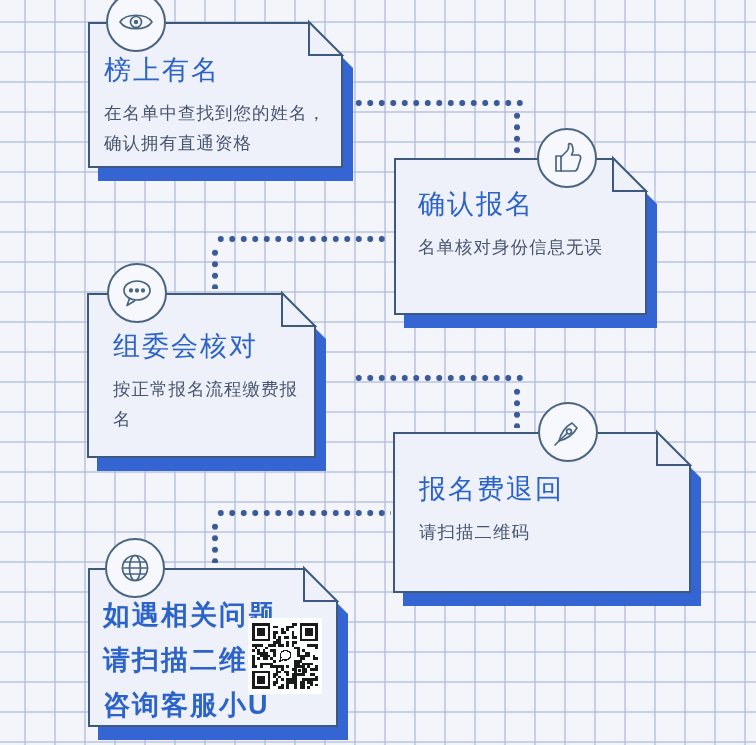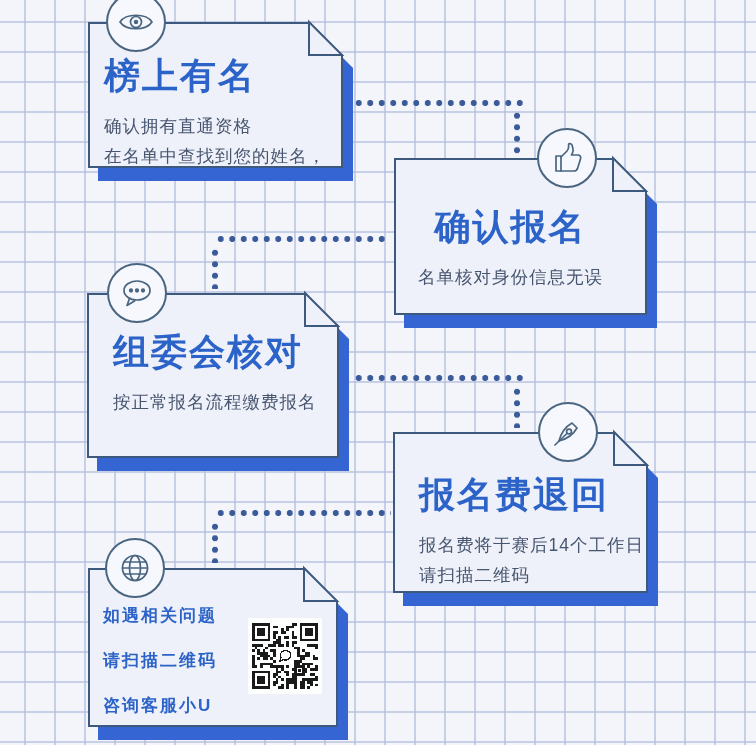--- a/index.html
+++ b/index.html
@@ -25,29 +25,29 @@
     clip-path:polygon(0 0, calc(100% - 33px) 0, 100% 33px, 100% 100%, 0 100%);
   }
   .fold{position:absolute;top:0;right:0;width:34px;height:34px;overflow:visible;}
   .icon-circle{
     position:absolute;top:-30px;width:60px;height:60px;border-radius:50%;
     background:#f6f8fd;border:2px solid #4a6580;box-sizing:border-box;
     display:flex;align-items:center;justify-content:center;z-index:3;
   }
   .icon-circle svg{stroke:#4a6580;fill:none;stroke-width:1.7;stroke-linecap:round;stroke-linejoin:round;}
   .card-content{position:absolute;z-index:2;}
-  .card-title{font-size:36px;font-weight:700;color:#2c63c8;letter-spacing:2px;}
+  .card-title{font-size:27px;font-weight:400;color:#2c63c8;letter-spacing:2px;}
   .card-body{margin-top:10px;font-size:17.5px;line-height:30px;color:#47556f;letter-spacing:1px;}
   .dots-h{position:absolute;height:12px;
     background-image:radial-gradient(circle, #3b5a9a 2.7px, transparent 3.4px);
     background-size:11.5px 12px;background-position:left center;background-repeat:repeat-x;}
   .dots-v{position:absolute;width:12px;
     background-image:radial-gradient(circle, #3b5a9a 2.7px, transparent 3.4px);
     background-size:12px 11.5px;background-position:center top;background-repeat:repeat-y;}
-  .footer-lines{font-size:17px;font-weight:700;color:#2c63c8;line-height:45px;letter-spacing:2px;}
+  .footer-lines{font-size:27px;font-weight:700;color:#2c63c8;line-height:45px;letter-spacing:2px;}
   .qr-box{position:absolute;left:160px;top:50px;width:74px;height:76px;background:#fdfefe;z-index:2;
     display:flex;align-items:center;justify-content:center;}
 </style>
 </head>
 <body>
 
 <div class="canvas">
 
   <div class="dots-h" style="left:353px;top:97px;width:170px;"></div>
   <div class="dots-v" style="left:511px;top:110px;height:44px;"></div>
@@ -70,47 +70,47 @@
     <div class="icon-circle" style="left:18px;">
       <svg width="40" height="40" viewBox="0 0 40 40">
         <path d="M4,20 C10,11 30,11 36,20 C30,29 10,29 4,20 Z"></path>
         <circle cx="20" cy="20" r="5.5"></circle>
         <circle cx="20" cy="20" r="1.4" fill="#4a6580"></circle>
       </svg>
     </div>
     <div class="card-content" style="left:16px;top:30px;">
       <div class="card-title">榜上有名</div>
       <div class="card-body">
+        <div>在名单中查找到您的姓名，</div>
         <div>确认拥有直通资格</div>
-        <div>在名单中查找到您的姓名，</div>
       </div>
     </div>
   </div>
 
   <div class="card" style="left:394px;top:158px;width:253px;height:157px;">
     <div class="card-shadow"></div>
     <div class="card-front"></div>
     <svg class="fold">
       <polygon points="0,0 0,33 33,33" fill="#eef1f9" stroke="#3d5a7e" stroke-width="2"></polygon>
     </svg>
     <div class="icon-circle" style="left:143px;">
       <svg width="40" height="40" viewBox="0 0 40 40">
         <path d="M9,18 h5 v15 h-5 z"></path>
         <path d="M14,19 l6-6 c1-1 1.6-2.6 1.6-4.2 V6.5 c0-1.4 2.8-1.2 3.4,0.6 l0.9,3.2 c0.4,1.6 0.2,3.3-0.5,4.8 L24.5,17 h6.5 c1.8,0 3.1,1.7 2.6,3.4 l-2.8,9.3 c-0.5,1.9-2.2,3.3-4.2,3.3 H14"></path>
       </svg>
     </div>
-    <div class="card-content" style="left:24px;top:45px;text-align:center;">
+    <div class="card-content" style="left:24px;top:28px;">
       <div class="card-title">确认报名</div>
       <div class="card-body">
         <div>名单核对身份信息无误</div>
       </div>
     </div>
   </div>
 
-  <div class="card" style="left:87px;top:293px;width:252px;height:165px;">
+  <div class="card" style="left:87px;top:293px;width:229px;height:165px;">
     <div class="card-shadow"></div>
     <div class="card-front"></div>
     <svg class="fold">
       <polygon points="0,0 0,33 33,33" fill="#eef1f9" stroke="#3d5a7e" stroke-width="2"></polygon>
     </svg>
     <div class="icon-circle" style="left:20px;">
       <svg width="40" height="40" viewBox="0 0 40 40">
         <ellipse cx="20" cy="17.5" rx="13" ry="9.5"></ellipse>
         <path d="M12.5,25.5 L10,32.5 L17.5,28"></path>
         <circle cx="14" cy="17.5" r="1.3" fill="#4a6580"></circle>
@@ -119,38 +119,37 @@
       </svg>
     </div>
     <div class="card-content" style="left:26px;top:35px;">
       <div class="card-title">组委会核对</div>
       <div class="card-body">
         <div>按正常报名流程缴费报名</div>
       </div>
     </div>
   </div>
 
-  <div class="card" style="left:393px;top:432px;width:255px;height:161px;">
+  <div class="card" style="left:393px;top:432px;width:298px;height:161px;">
     <div class="card-shadow"></div>
     <div class="card-front"></div>
     <svg class="fold">
       <polygon points="0,0 0,33 33,33" fill="#eef1f9" stroke="#3d5a7e" stroke-width="2"></polygon>
     </svg>
     <div class="icon-circle" style="left:145px;">
       <svg width="40" height="40" viewBox="0 0 40 40">
         <path d="M11,29 C13,21 17,15 24,11 L29,16 C25,23 19,27 11,29 Z"></path>
         <circle cx="21" cy="19.5" r="2.4"></circle>
         <path d="M11,29 L19,21.5"></path>
         <path d="M7,33 L11,29"></path>
       </svg>
     </div>
     <div class="card-content" style="left:26px;top:39px;">
       <div class="card-title">报名费退回</div>
       <div class="card-body">
-        <div>报名费将于赛后14个工作日</div>
         <div>请扫描二维码</div>
       </div>
     </div>
   </div>
 
   <div class="card" style="left:88px;top:568px;width:250px;height:159px;">
     <div class="card-shadow"></div>
     <div class="card-front"></div>
     <svg class="fold">
       <polygon points="0,0 0,33 33,33" fill="#eef1f9" stroke="#3d5a7e" stroke-width="2"></polygon>

